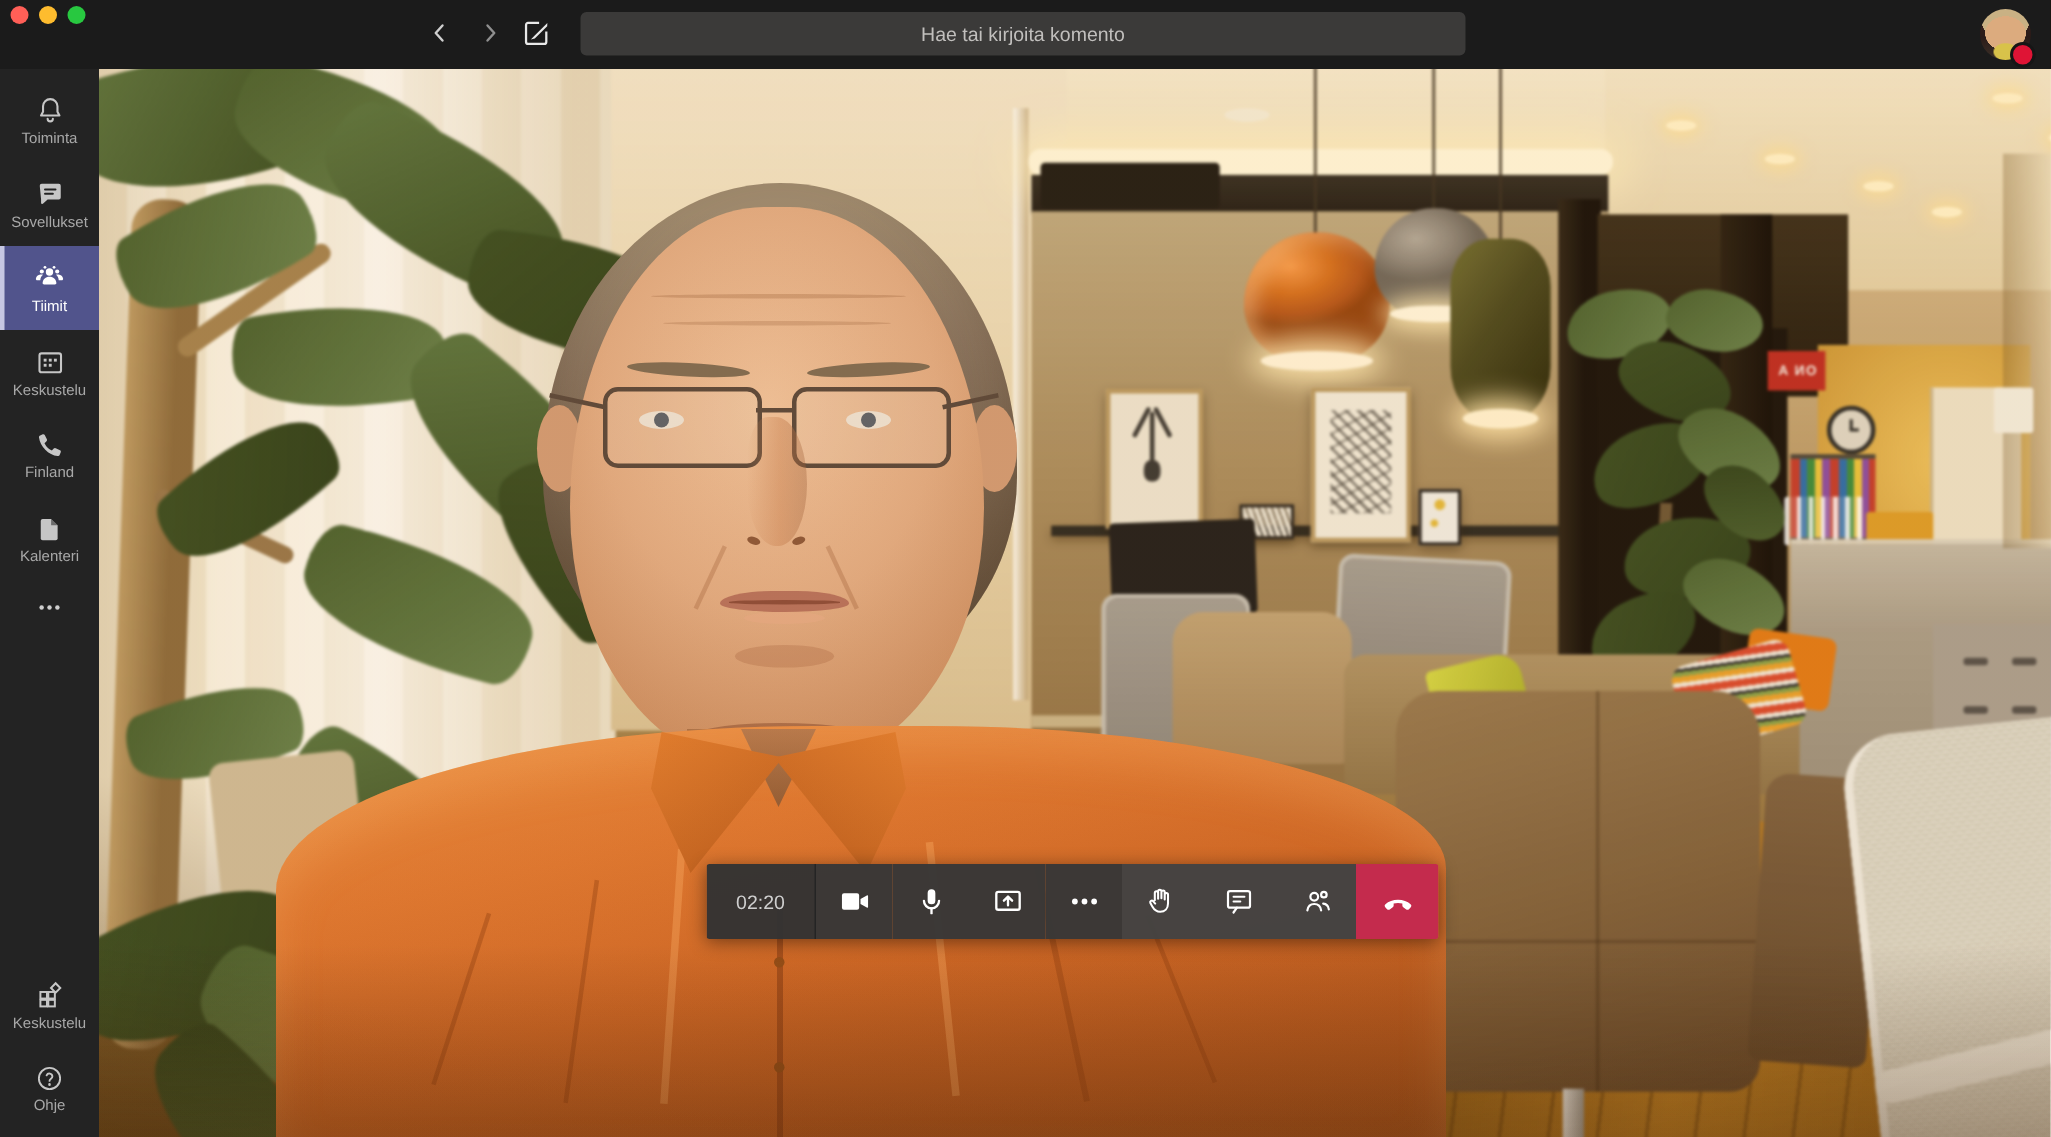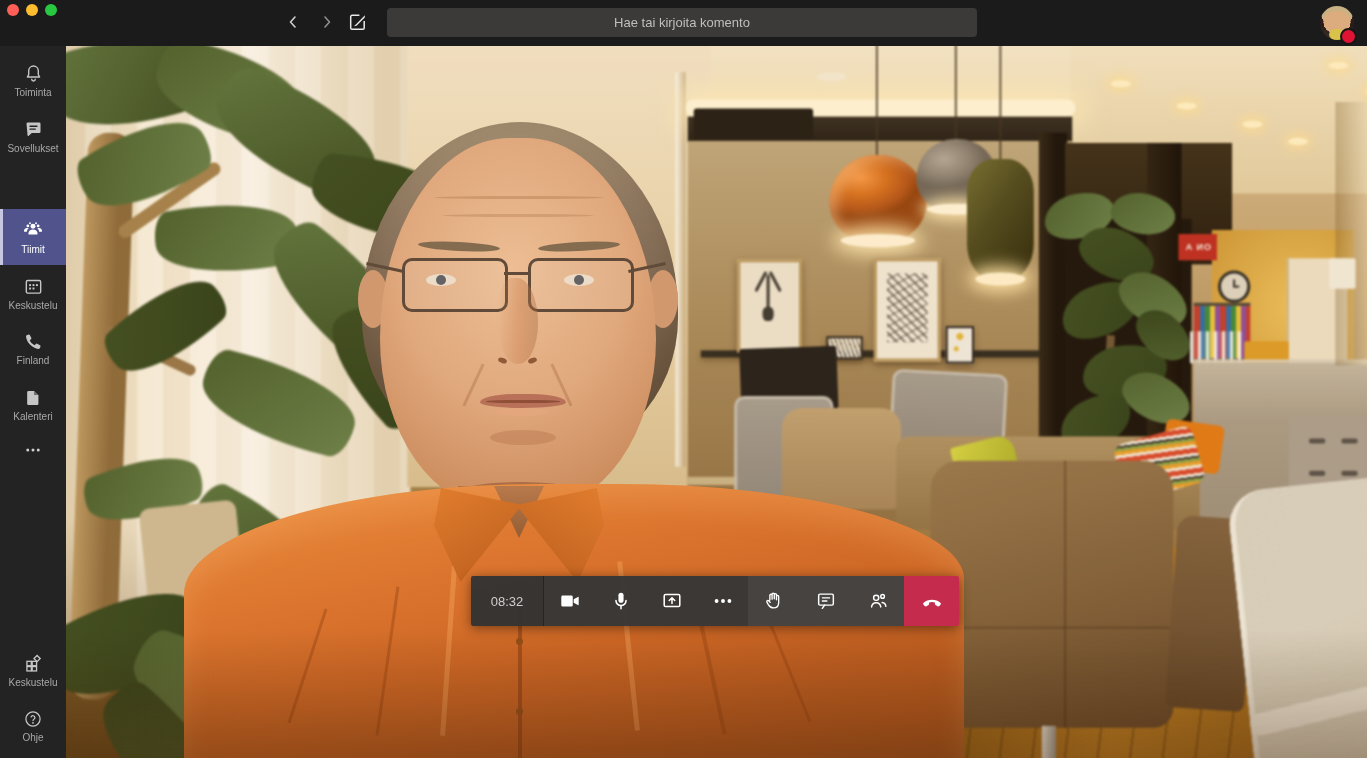--- a/index.html
+++ b/index.html
@@ -20,21 +20,21 @@
       radial-gradient(ellipse 46% 30% at 50% 28%,#c9b184 0 99%,rgba(0,0,0,0) 100%),
       linear-gradient(180deg,#40221e 0%,#2a1b18 55%,#3c3028 100%);}
   .presence-dot{position:absolute;right:10px;top:28px;width:13px;height:13px;border-radius:50%;background:#df1435;border:2px solid #161616;z-index:31;}
 
   
   .sidebar{position:absolute;left:0;top:46px;bottom:0;width:66px;background:#232323;z-index:25;
     display:flex;flex-direction:column;padding-top:6px;box-sizing:border-box;}
   .sb-item{height:56px;display:flex;flex-direction:column;align-items:center;justify-content:center;gap:3px;
     color:#a8a8a8;font-size:10px;cursor:pointer;box-sizing:border-box;}
   .sb-item svg{color:#c6c6c6;}
-  .sb-item.active{background:#51548c;border-left:3px solid #c6c7e2;padding-right:3px;color:#fff;margin-top:45px;}
+  .sb-item.active{background:#51548c;border-left:3px solid #c6c7e2;padding-right:3px;color:#fff;}
   .sb-item.active svg{color:#fff;}
   .sb-dots{height:34px;display:flex;align-items:center;justify-content:center;color:#cfcfcf;cursor:pointer;}
   .sb-spacer{flex:1;}
 
   
   .stage{position:absolute;left:66px;top:46px;width:1301px;height:712px;overflow:hidden;background:#6b4a1e;}
   .bgscene{position:absolute;inset:0;filter:blur(1.1px);transform:scale(1.012);}
   .s{position:absolute;}
   .leaf{position:absolute;border-radius:12% 85% 12% 85% / 45% 55% 45% 55%;}
   .fleaf{position:absolute;border-radius:45% 55% 48% 52% / 55% 50% 50% 45%;}
@@ -371,21 +371,21 @@
       <div class="s" style="left:368px;top:442px;width:88px;height:94px;clip-path:polygon(8% 0,100% 18%,30% 100%,0 40%);background:linear-gradient(150deg,#e07c2e,#b85a1c)"></div>
       <div class="s" style="left:450px;top:442px;width:88px;height:94px;clip-path:polygon(92% 0,0 18%,70% 100%,100% 40%);background:linear-gradient(210deg,#e07c2e,#b85a1c)"></div>
       <div class="s" style="left:452px;top:560px;width:4px;height:152px;background:rgba(120,50,15,.5)"></div>
       <div class="s" style="left:450px;top:592px;width:7px;height:7px;border-radius:50%;background:#8f4a16"></div>
       <div class="s" style="left:450px;top:662px;width:7px;height:7px;border-radius:50%;background:#8f4a16"></div>
     </div>
 
     <div class="vignette"></div>
 
     <div class="callbar">
-      <div class="cb-timer">08:32</div>
+      <div class="cb-timer">02:20</div>
       <div class="cb-btn">
         <svg width="22" height="22" viewBox="0 0 24 24">
             <path fill="#fff" d="M2.5 7.5A1.5 1.5 0 0 1 4 6h9.5A1.5 1.5 0 0 1 15 7.5v9a1.5 1.5 0 0 1-1.5 1.5H4a1.5 1.5 0 0 1-1.5-1.5zM16 10.2l4.6-2.6a.6.6 0 0 1 .9.5v7.8a.6.6 0 0 1-.9.5L16 13.8z"></path>
           </svg>
       </div>
       <div class="cb-btn">
         <svg width="22" height="22" viewBox="0 0 24 24">
             <rect x="9.2" y="3" width="5.6" height="11" rx="2.8" fill="#fff"></rect>
             <path d="M6.5 11.5a5.5 5.5 0 0 0 11 0" stroke="#fff" stroke-width="1.7" fill="none" stroke-linecap="round"></path>
             <path d="M12 17v3.5" stroke="#fff" stroke-width="1.7" stroke-linecap="round"></path>

